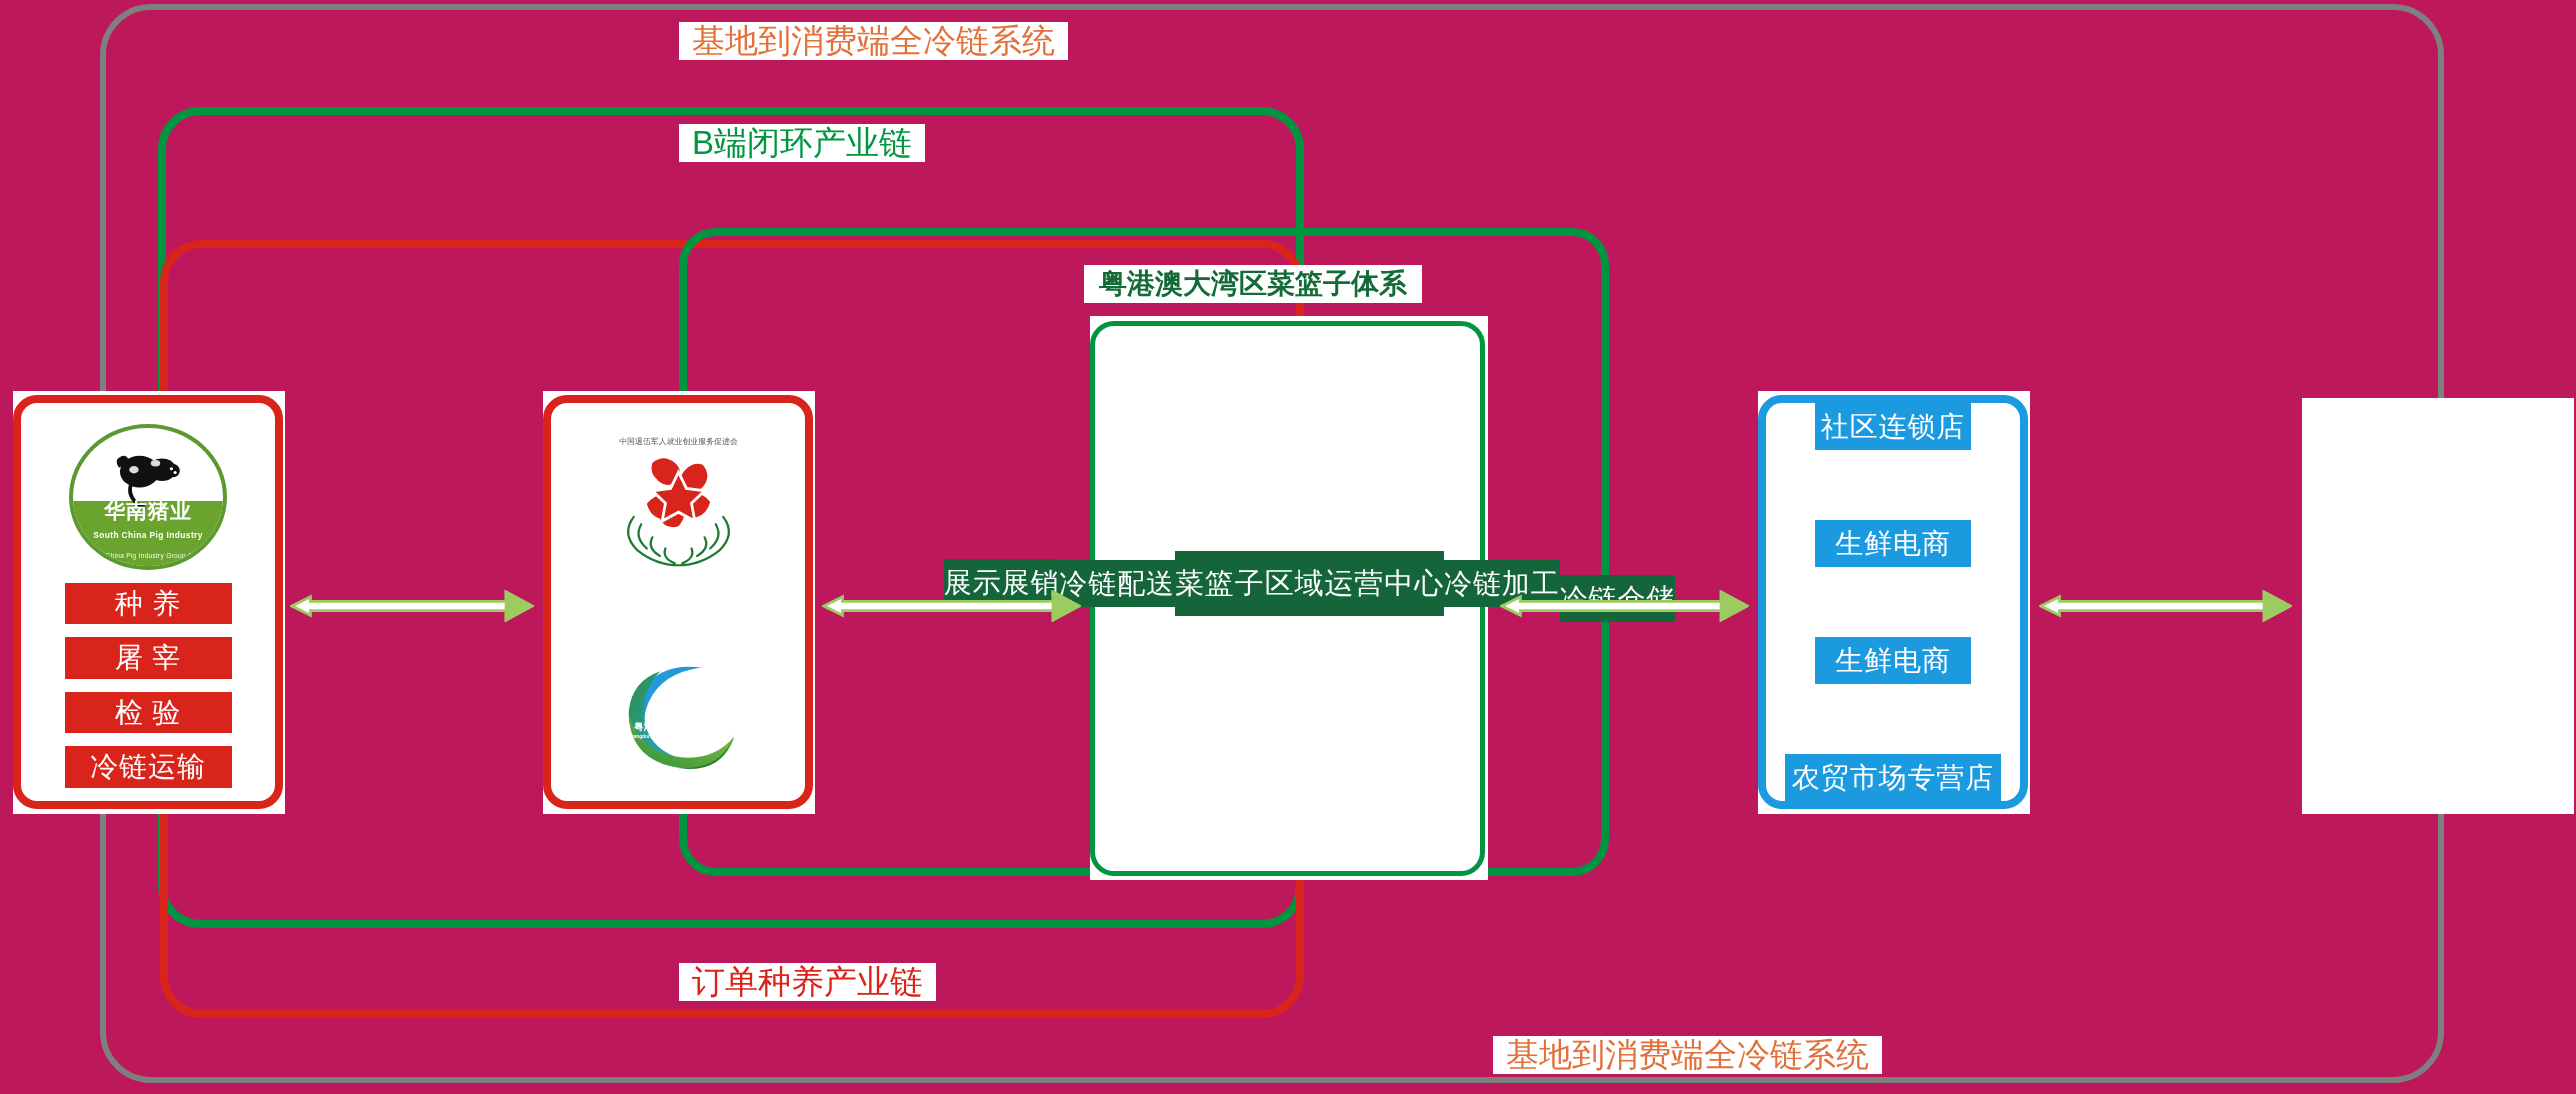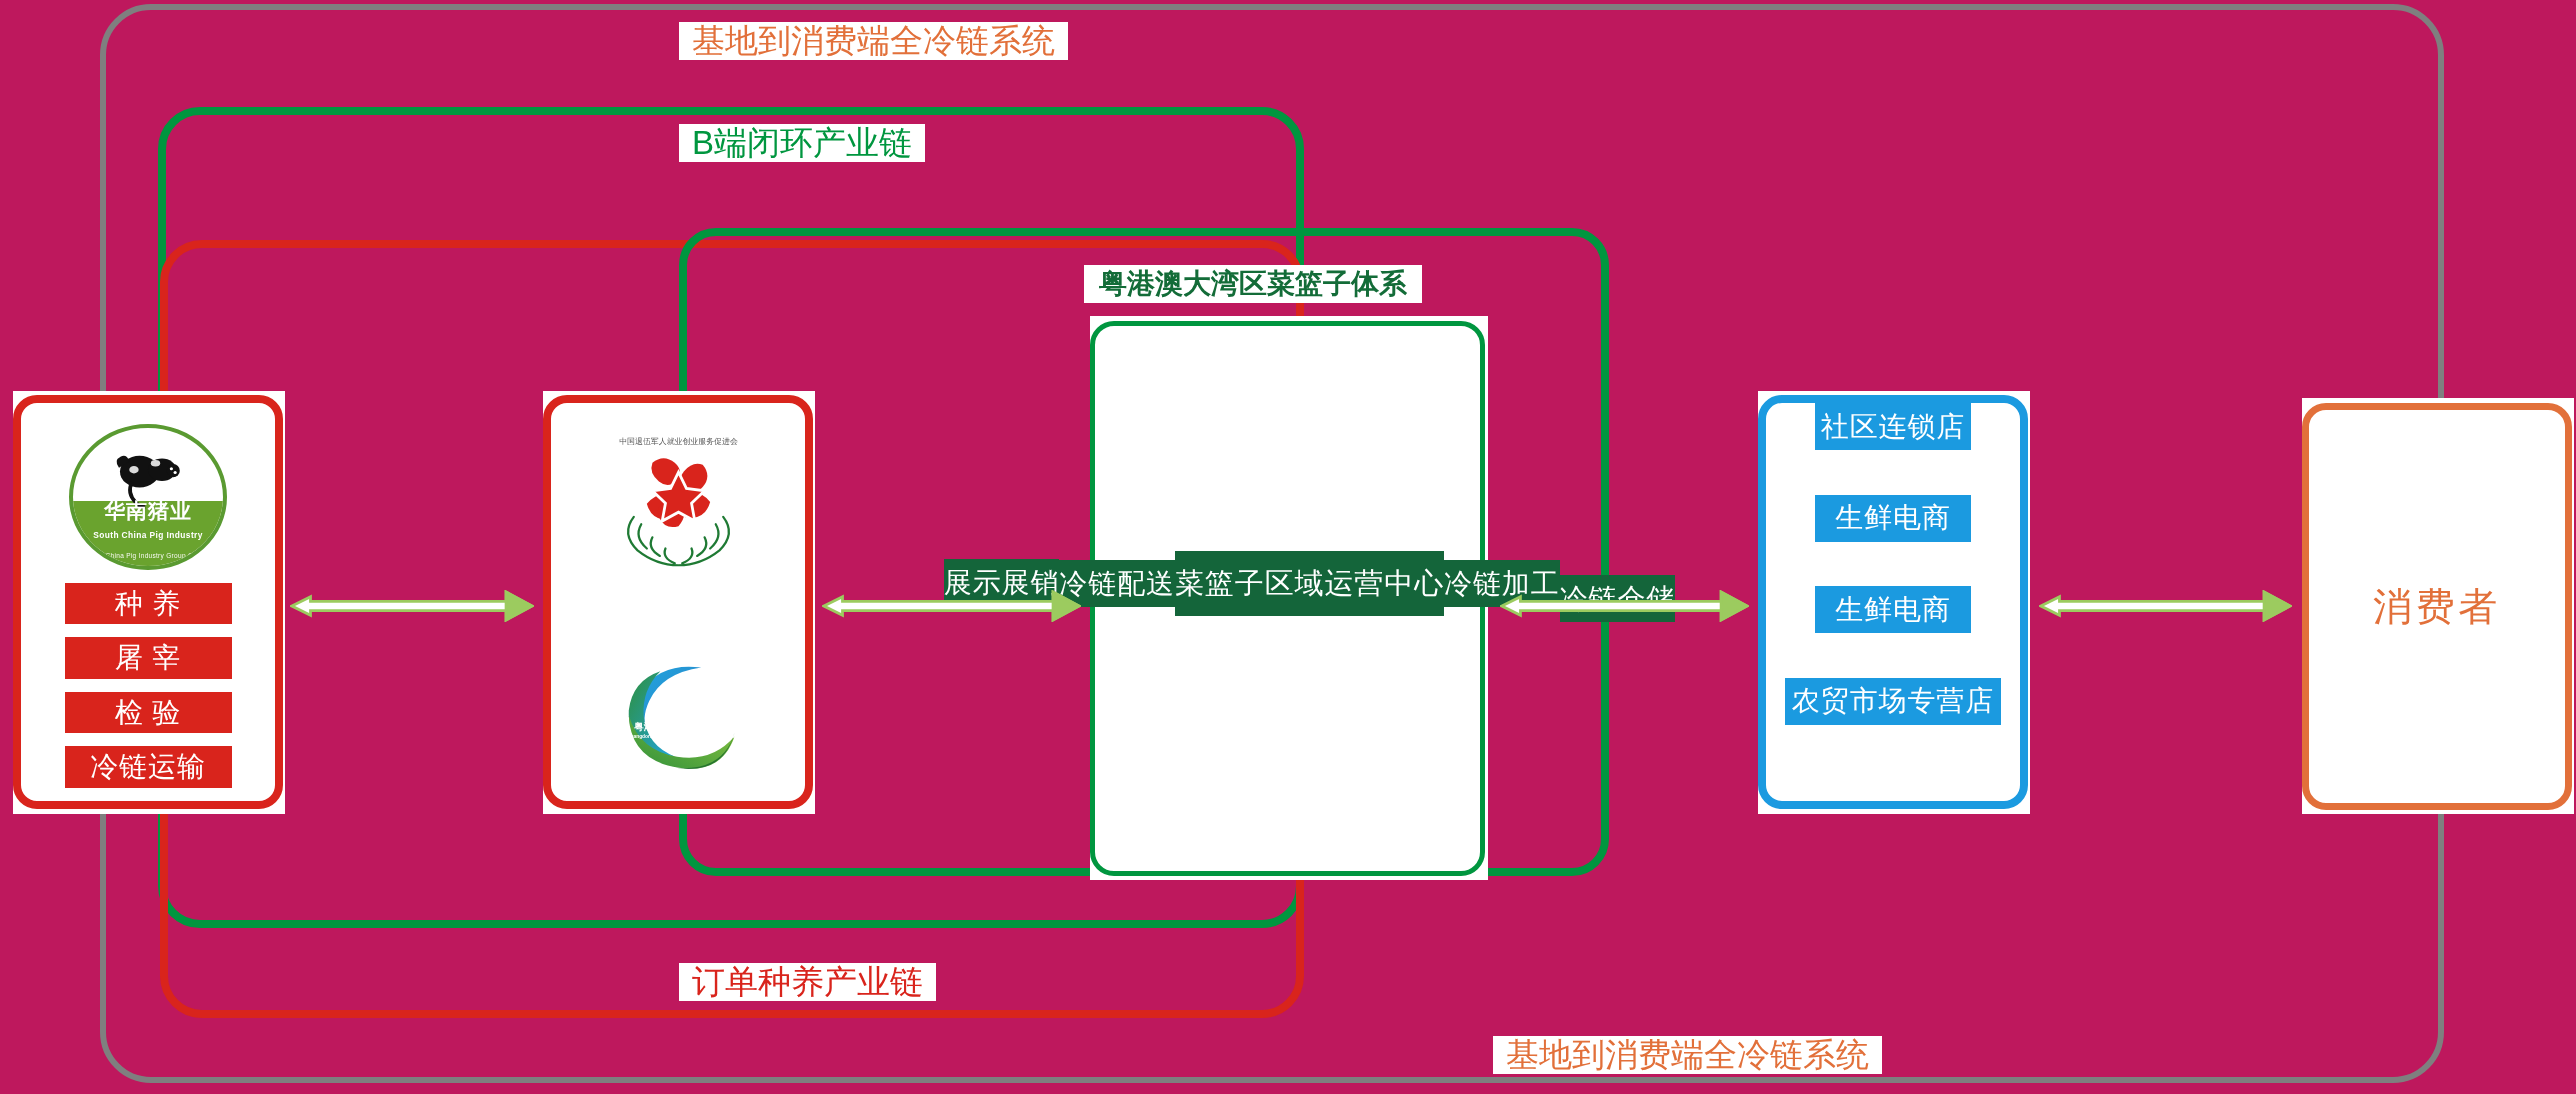--- a/index.html
+++ b/index.html
@@ -273,30 +273,27 @@
 
   <div style="position:absolute;left:1112px;top:321px;width:395px;height:555px;
               display:flex;flex-direction:row;align-items:center;justify-content:center;">
     <div class="tag tag-green" style="margin-bottom:32px;">展示展销</div>
     <div class="tag tag-green" style="margin-bottom:30px;">冷链配送</div>
     <div class="tag tag-green wide" style="margin-bottom:30px;">菜篮子区域运营中心</div>
     <div class="tag tag-green" style="margin-bottom:30px;">冷链加工</div>
     <div class="tag tag-green">冷链仓储</div>
   </div>
 
-  <div class="pillar pillar-retail" style="justify-content:flex-start;gap:24px;">
+  <div class="pillar pillar-retail" style="justify-content:space-between;gap:24px;">
     <div class="tag tag-blue">社区连锁店</div>
     <div class="tag tag-blue">生鲜电商</div>
     <div class="tag tag-blue">生鲜电商</div>
     <div class="tag tag-blue wide">农贸市场专营店</div>
   </div>
 
-  <div class="pillar pillar-consumer">
-    <div class="consumer-text">消费者</div>
-  </div>
 
   <div class="arrow" style="left:290px;top:590px;width:244px;">
     <svg width="244" height="32" viewBox="0 0 262 34">
       <path d="M2 17 L22 7 L22 12 L232 12 L232 2 L260 17 L232 32 L232 22 L22 22 L22 27 Z" fill="#ffffff" stroke="#9ccb5f" stroke-width="3"></path>
       <path d="M232 2 L260 17 L232 32 Z" fill="#9ccb5f" stroke="#9ccb5f" stroke-width="3"></path>
     </svg>
   </div>
 
   <div class="arrow" style="left:822px;top:590px;width:259px;">
     <svg width="259" height="32" viewBox="0 0 278 34">

